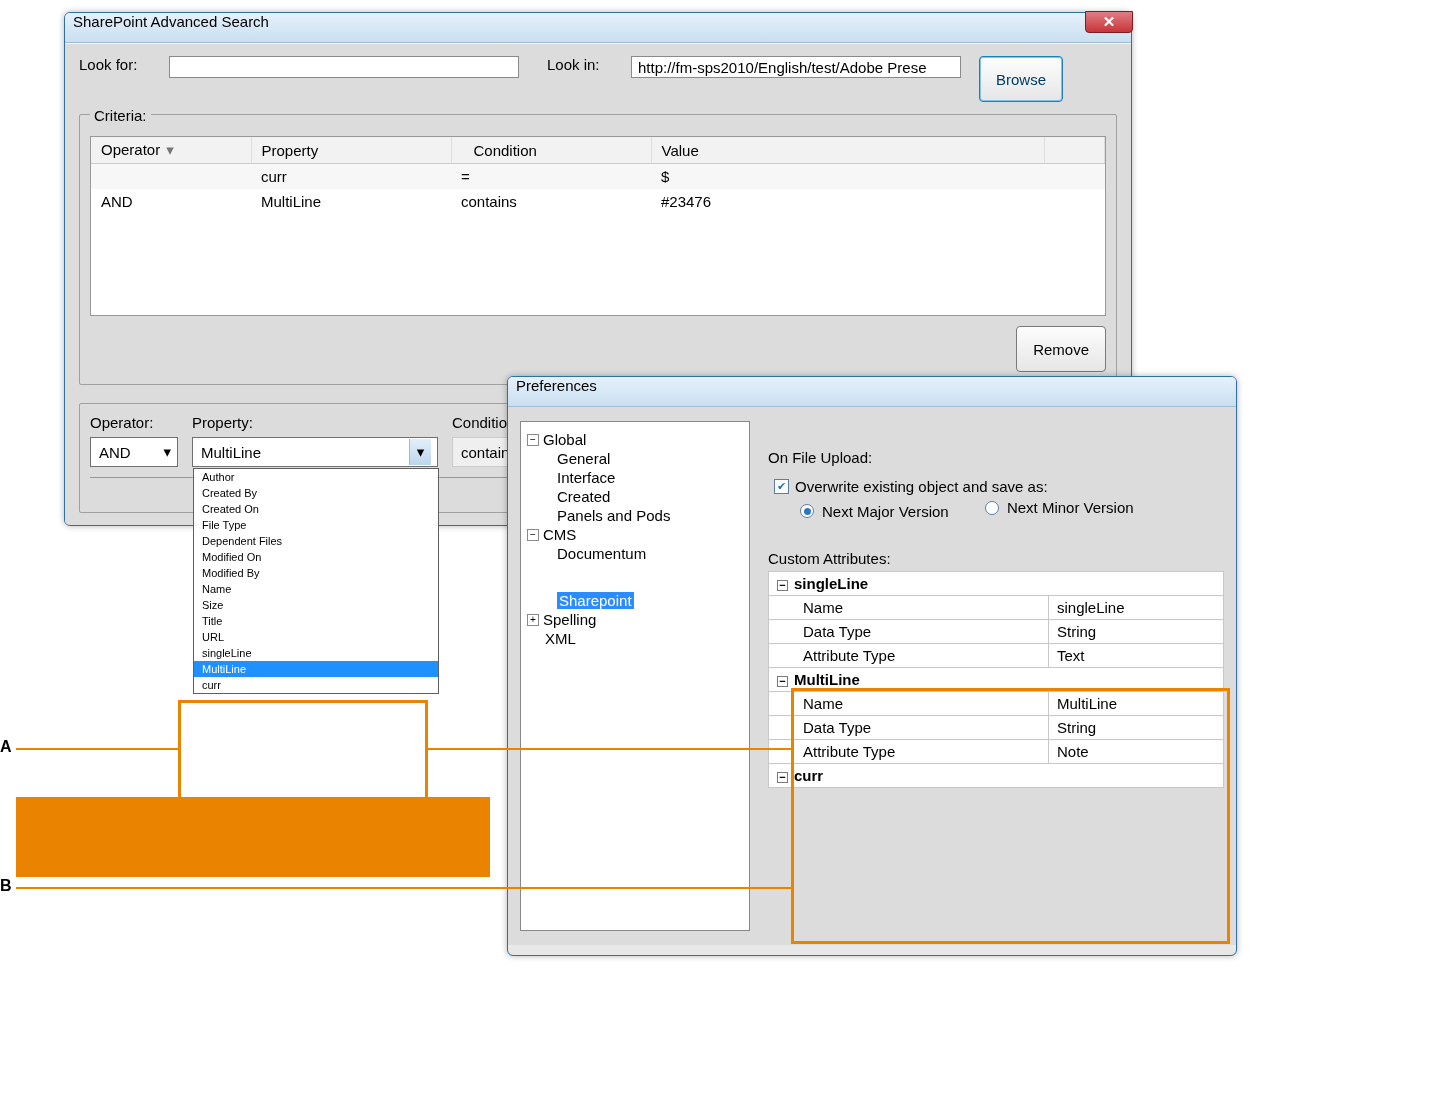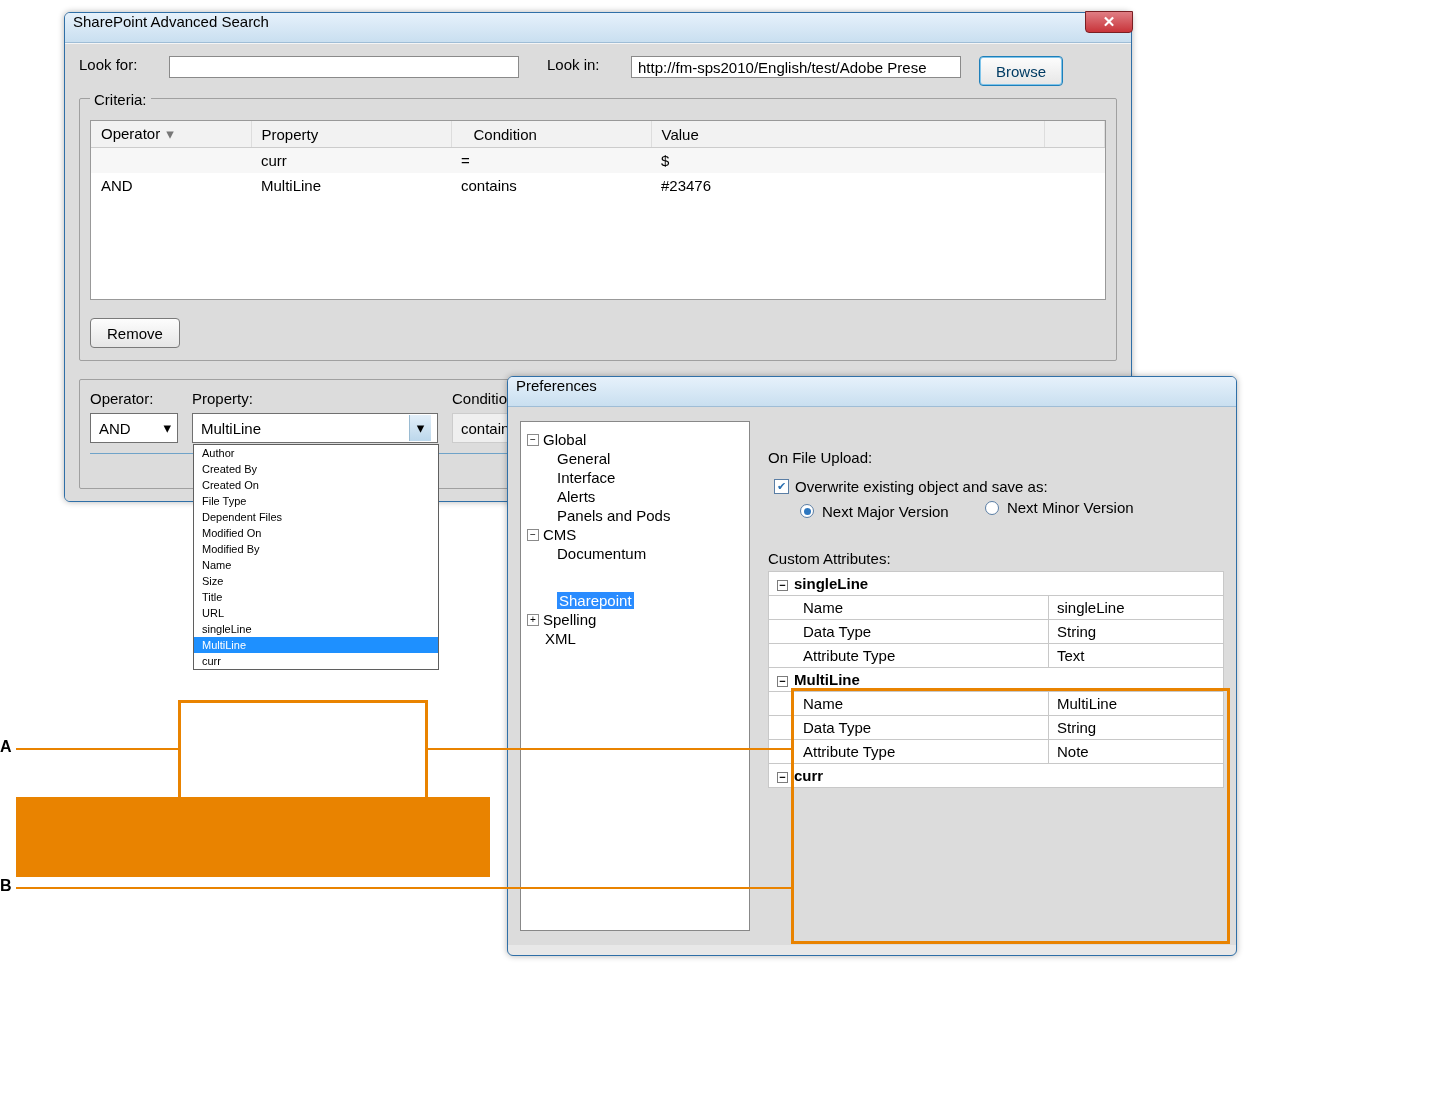--- a/index.html
+++ b/index.html
@@ -54,21 +54,21 @@
   }
   .grid table { width:100%; border-collapse:collapse; font-size:15px;}
   .grid th { text-align:left; font-weight:normal; background:#f2f2f2; border-right:1px solid #ddd; border-bottom:1px solid #ccc; padding:4px 10px;}
   .grid td { padding:4px 10px; }
   .grid tr.alt td{ background:#f7f7f7; }
   .btn {
     background:linear-gradient(#fdfdfd,#e6e6e6);
     border:1px solid #7a7a7a;
     border-radius:4px;
     padding:4px 16px;
-    height:30px;
+    height:46px;
     cursor:pointer;
     font-size:15px;
   }
   .btn.primary { border:1px solid #1e7fba; box-shadow:0 0 0 1px #7ec4ea inset; color:#003b63;}
   .select {
     background:#fff; border:1px solid #707070; height:30px; display:flex; align-items:center; padding:0 6px 0 8px;
     position:relative; cursor:pointer;
   }
   .select .arrow {
     width:22px;height:26px;margin-left:auto;
@@ -152,21 +152,21 @@
             <tr>
               <td>AND</td>
               <td>MultiLine</td>
               <td>contains</td>
               <td>#23476</td>
               <td></td>
             </tr>
           </tbody>
         </table>
       </div>
-      <div style="display:flex;margin-top:18px;">
+      <div style="display:flex;justify-content:flex-end;margin-top:10px;">
         <button class="btn">Remove</button>
       </div>
     </div>
 
     <div class="fieldset" style="margin-top:18px;">
       <div style="display:flex;gap:14px;align-items:flex-start;">
         <div style="width:88px;">
           <div>Operator:</div>
           <div class="select" style="width:88px;margin-top:6px;">
             <span>AND</span>
@@ -220,21 +220,21 @@
           <span class="tw">−</span>
           <span class="lbl">Global</span>
         </div>
       <div class="tnode child">
           <span class="lbl">General</span>
         </div>
       <div class="tnode child">
           <span class="lbl">Interface</span>
         </div>
       <div class="tnode child">
-          <span class="lbl">Alerts</span>
+          <span class="lbl">Created</span>
         </div>
       <div class="tnode child">
           <span class="lbl">Panels and Pods</span>
         </div>
       <div class="tnode">
           <span class="tw">−</span>
           <span class="lbl">CMS</span>
         </div>
       <div class="tnode child">
           <span class="lbl">Documentum</span>

